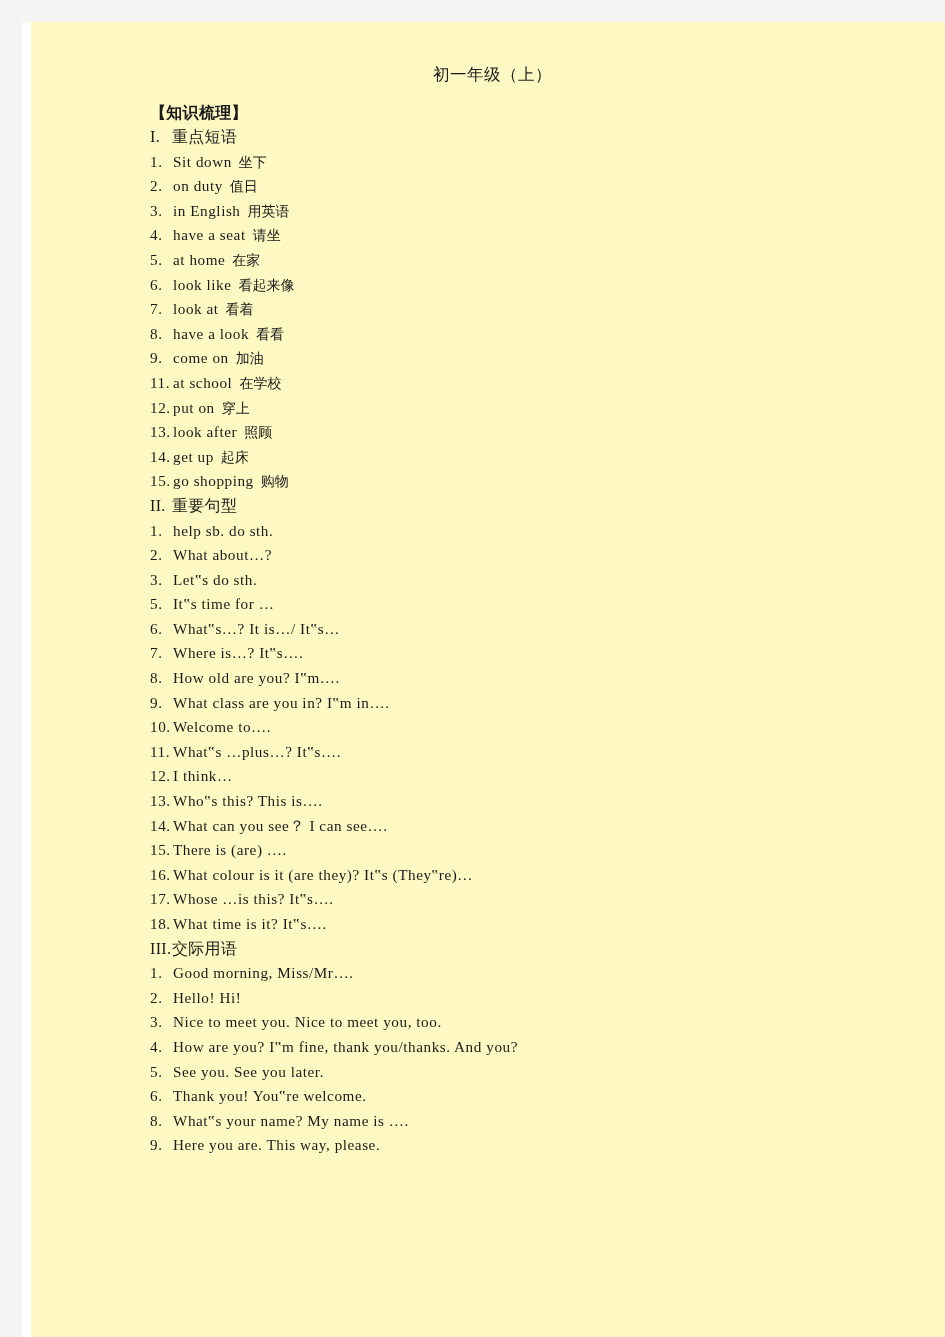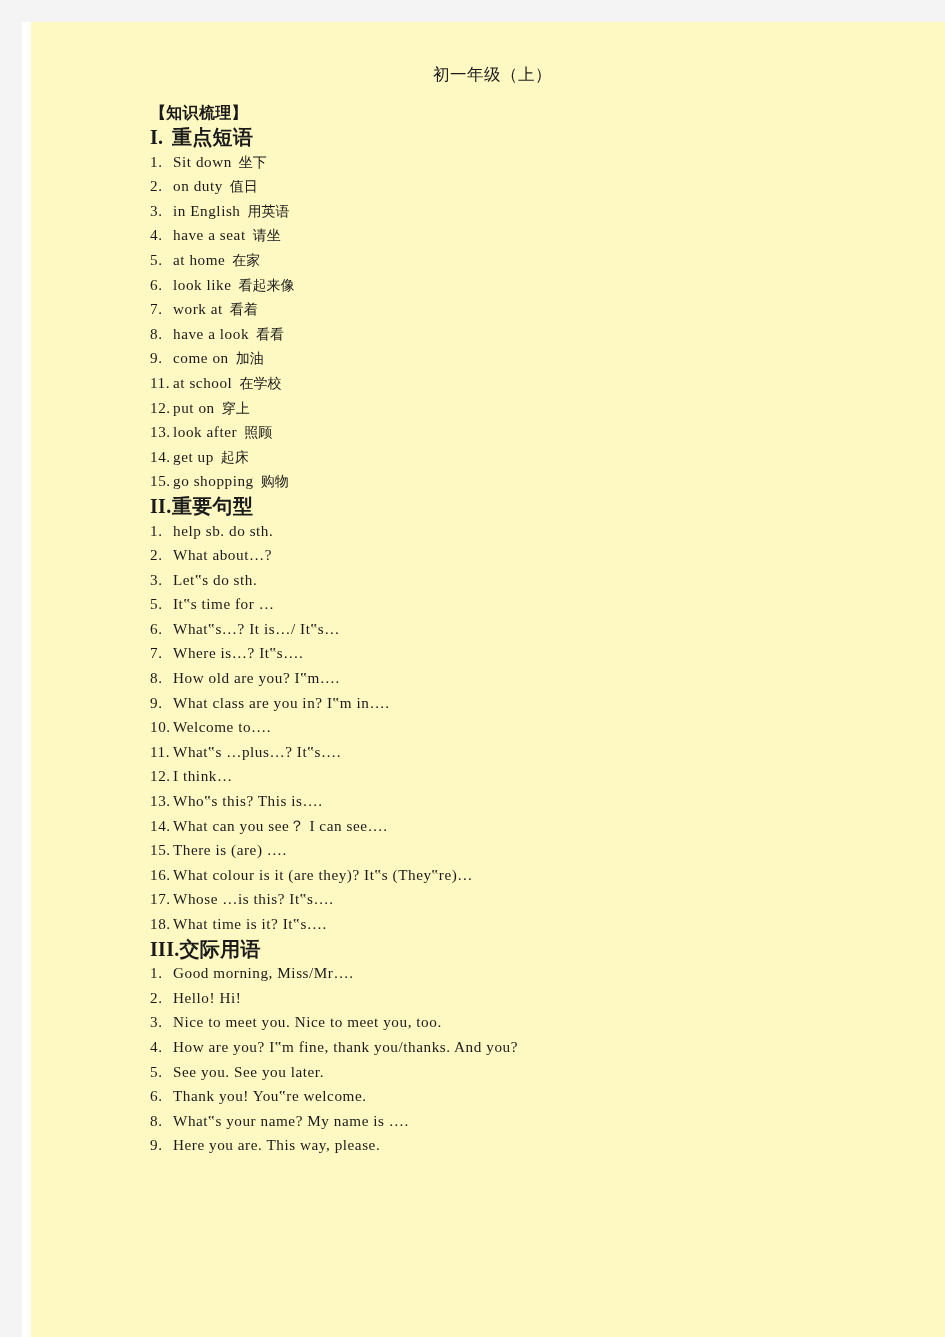--- a/index.html
+++ b/index.html
@@ -53,22 +53,22 @@
 
   #content {
     position: absolute;
     top: 70px;
     left: 119px;
     width: 760px;
     margin-top: 8px;
   }
 
   .heading {
-    font-weight: bold;
-    font-size: 20px;
+    font-weight: normal;
+    font-size: 16px;
     line-height: 24.6px;
     white-space: nowrap;
     letter-spacing: 0.3px;
   }
   .heading .numeral {
     display: inline-block;
     min-width: 22px;
   }
 
   .bracket-heading {
@@ -117,21 +117,21 @@
 
     <div id="sections-host">
         <div class="heading"><span class="numeral">I.</span><span>重点短语</span></div>
         <ol class="items">
           <li><span class="idx">1.</span><span>Sit down</span><span class="gap"></span><span class="cn">坐下</span></li>
           <li><span class="idx">2.</span><span>on duty</span><span class="gap"></span><span class="cn">值日</span></li>
           <li><span class="idx">3.</span><span>in English</span><span class="gap"></span><span class="cn">用英语</span></li>
           <li><span class="idx">4.</span><span>have a seat</span><span class="gap"></span><span class="cn">请坐</span></li>
           <li><span class="idx">5.</span><span>at home</span><span class="gap"></span><span class="cn">在家</span></li>
           <li><span class="idx">6.</span><span>look like</span><span class="gap"></span><span class="cn">看起来像</span></li>
-          <li><span class="idx">7.</span><span>work at</span><span class="gap"></span><span class="cn">看着</span></li>
+          <li><span class="idx">7.</span><span>look at</span><span class="gap"></span><span class="cn">看着</span></li>
           <li><span class="idx">8.</span><span>have a look</span><span class="gap"></span><span class="cn">看看</span></li>
           <li><span class="idx">9.</span><span>come on</span><span class="gap"></span><span class="cn">加油</span></li>
           <li><span class="idx">11.</span><span>at school</span><span class="gap"></span><span class="cn">在学校</span></li>
           <li><span class="idx">12.</span><span>put on</span><span class="gap"></span><span class="cn">穿上</span></li>
           <li><span class="idx">13.</span><span>look after</span><span class="gap"></span><span class="cn">照顾</span></li>
           <li><span class="idx">14.</span><span>get up</span><span class="gap"></span><span class="cn">起床</span></li>
           <li><span class="idx">15.</span><span>go shopping</span><span class="gap"></span><span class="cn">购物</span></li>
         </ol>
         <div class="heading"><span class="numeral">II.</span><span>重要句型</span></div>
         <ol class="items">

